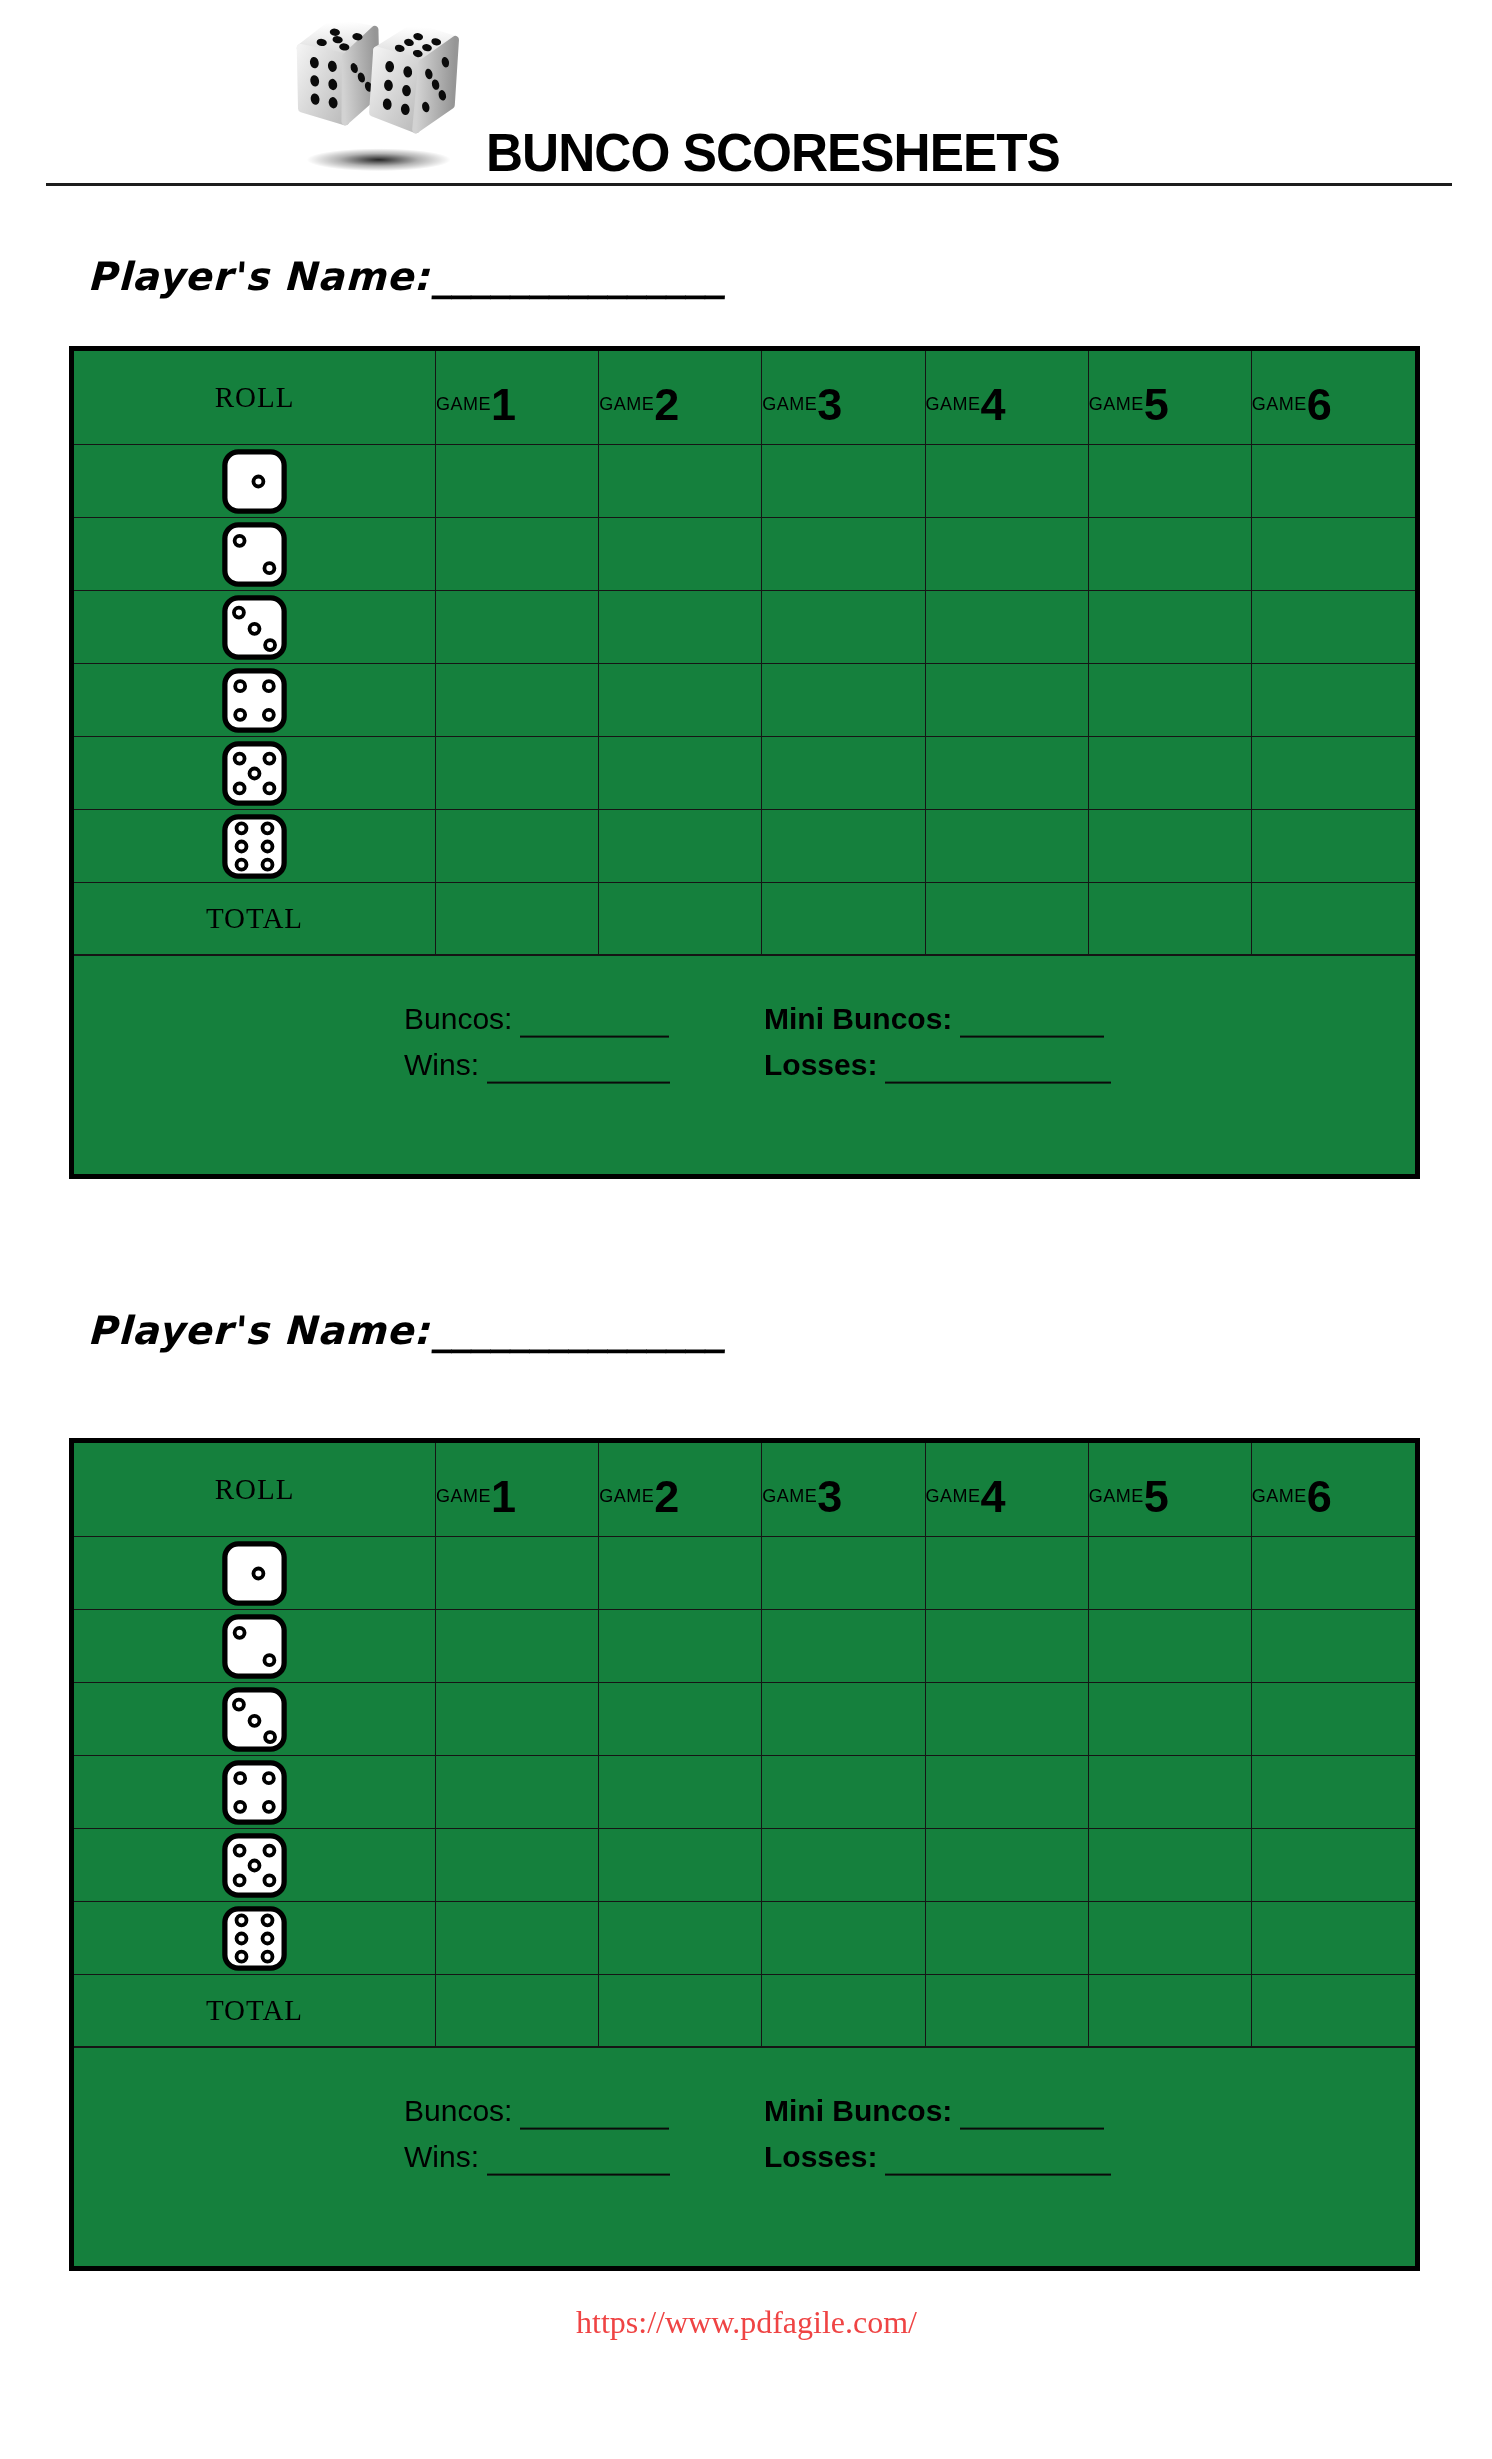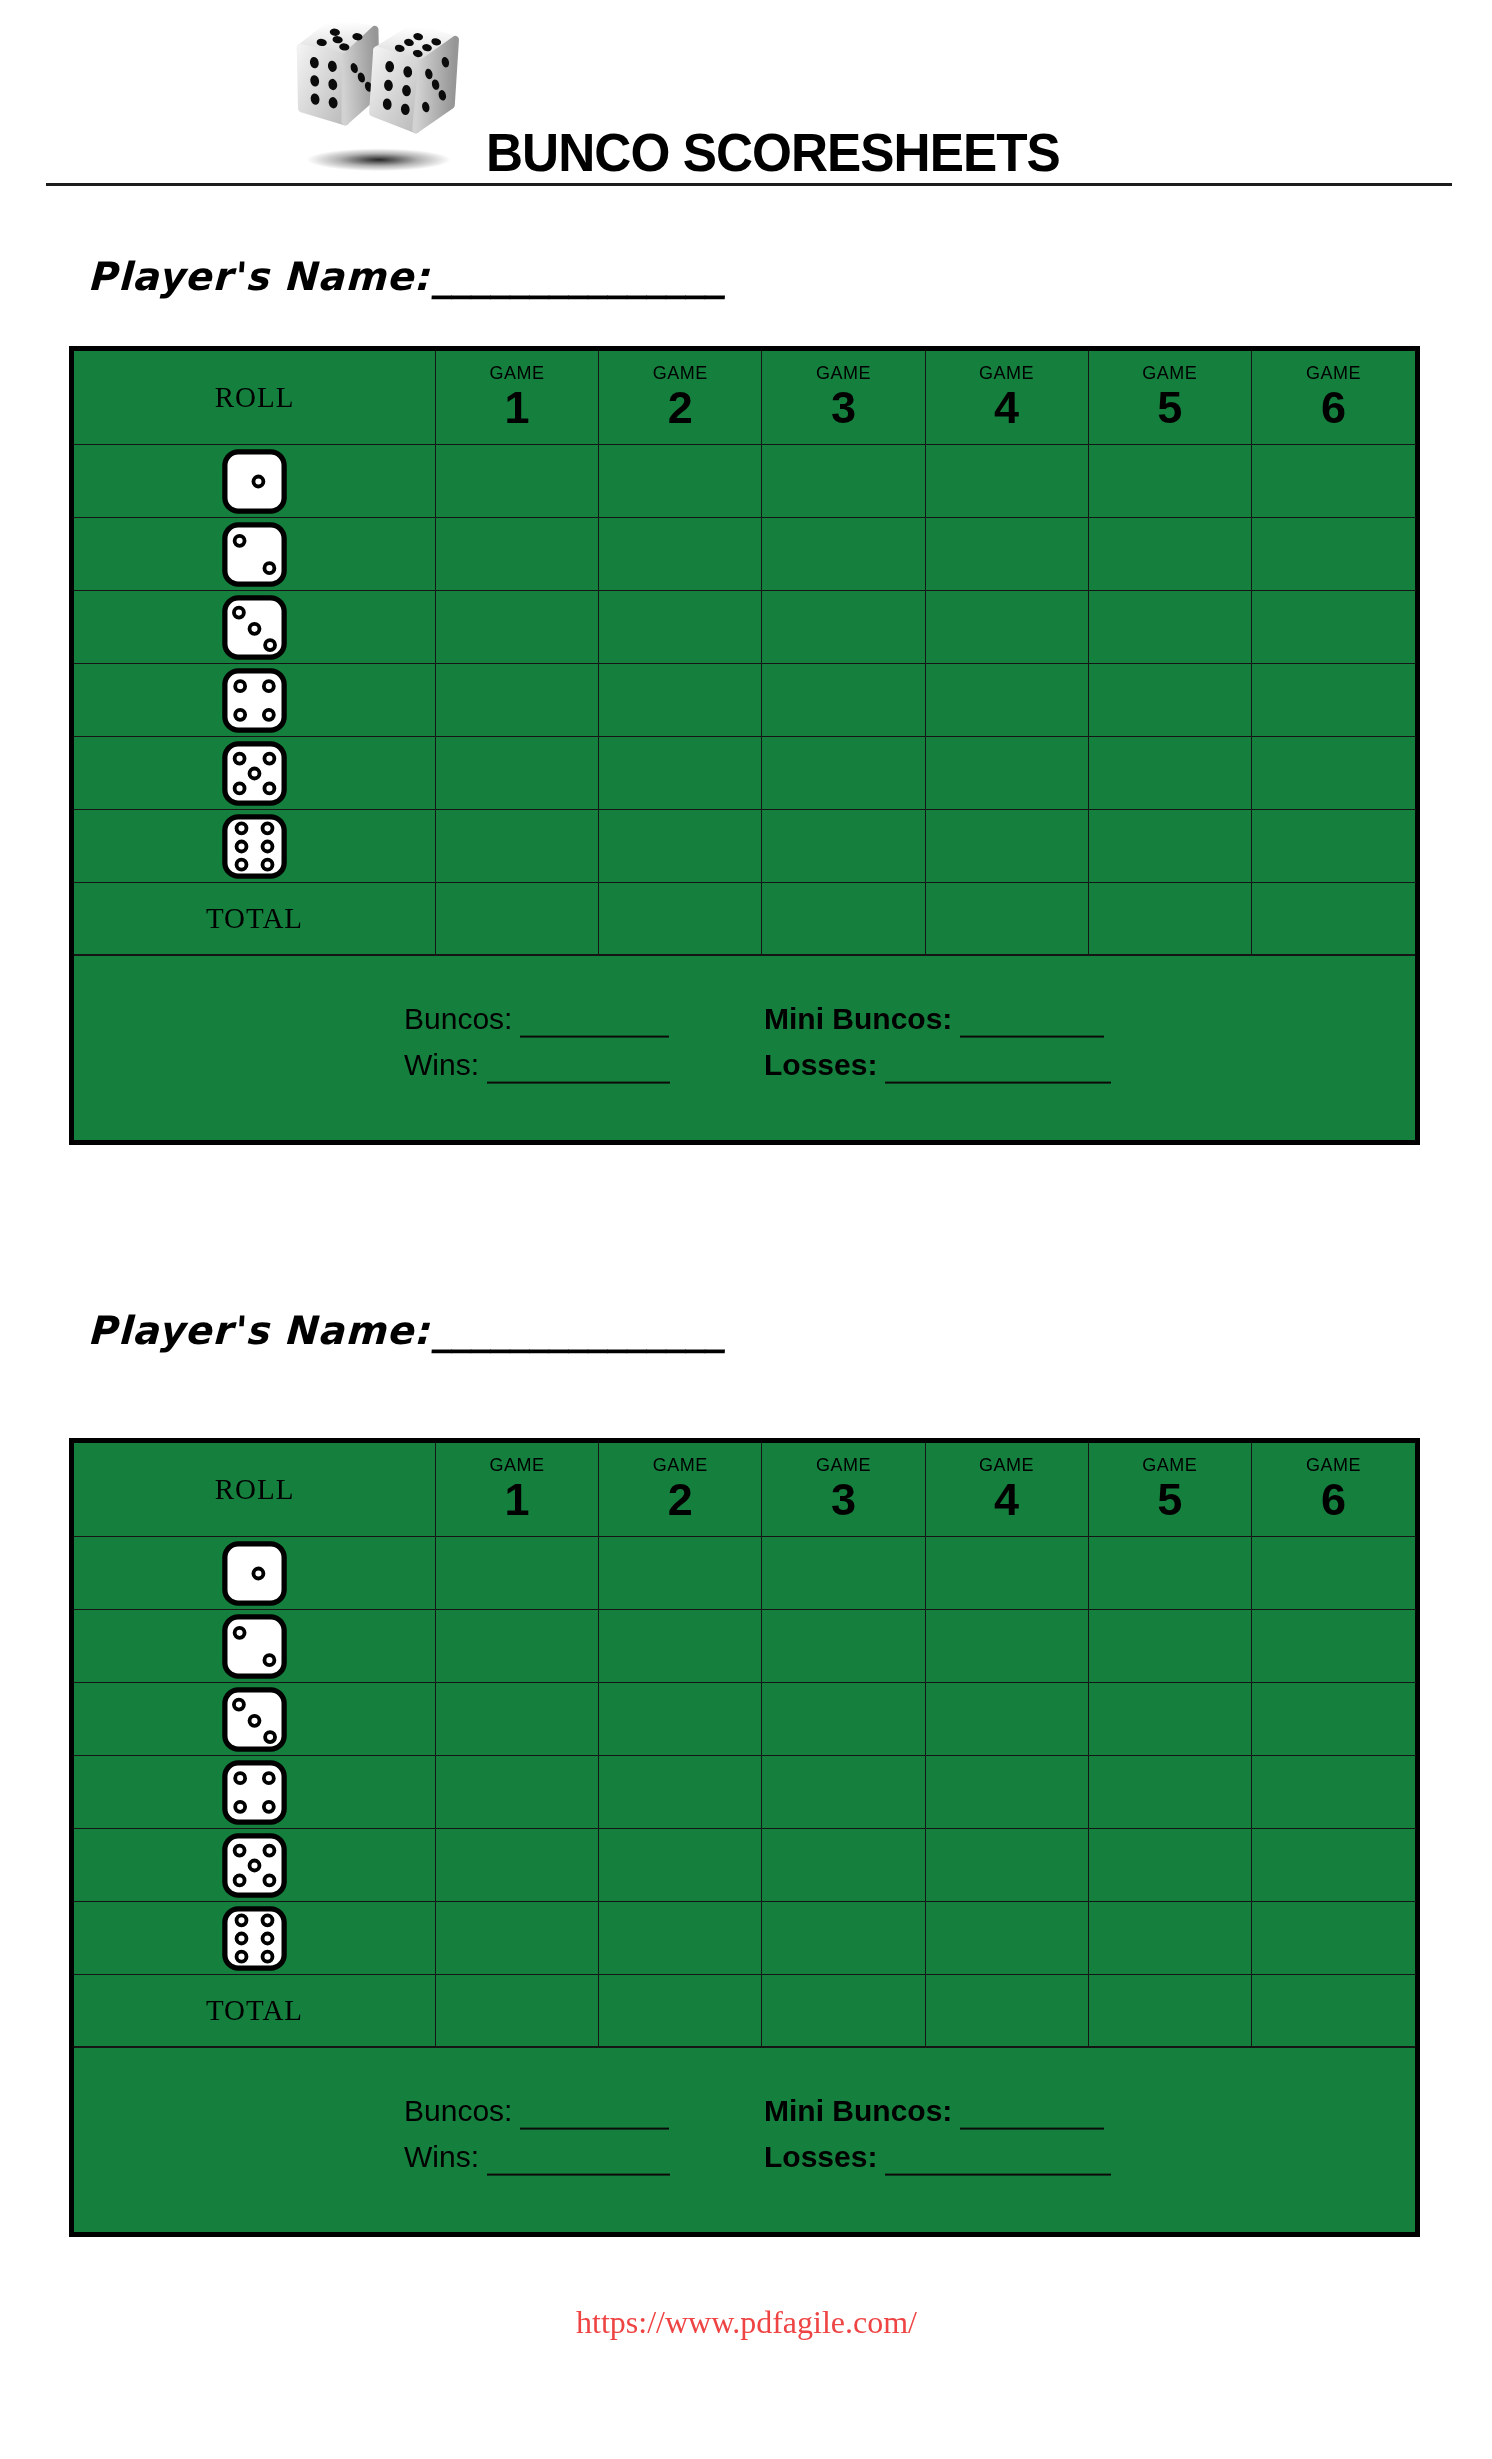--- a/index.html
+++ b/index.html
@@ -29,28 +29,28 @@
     border:5.8px solid #000;background:#15803d;}
   #table1{top:346px;}
   #table2{top:1438px;}
   .row{display:grid;grid-template-columns:362px repeat(6,1fr);}
   .thead-row{height:94px;border-bottom:1.9px solid #151515;}
   .dice-row{height:73px;border-bottom:1.9px solid #151515;}
   .total-row{height:73px;border-bottom:2.9px solid #151515;}
   .cell{border-right:1.9px solid #151515;display:flex;align-items:center;justify-content:center;}
   .cell:last-child{border-right:none;}
   .roll-head{font-family:"Liberation Serif",serif;font-size:29px;letter-spacing:1px;}
-  .game-head{flex-direction:column;justify-content:flex-start;padding-top:13.4px;}
+  .game-head{flex-direction:row;justify-content:flex-start;padding-top:13.4px;}
   .game-word{font-size:18px;letter-spacing:0.5px;line-height:1;}
   .game-num{font-size:45px;font-weight:700;line-height:1.1;margin-top:1px;}
   .die{width:65px;height:65px;display:block;}
   .total-label{font-family:"Liberation Serif",serif;font-size:29px;letter-spacing:1px;}
 
   
-  .stats-area{position:relative;height:184px;}
+  .stats-area{position:relative;height:218px;}
   .stat{position:absolute;white-space:nowrap;font-size:30px;}
   .stat-label{display:inline-block;}
   .blank{display:inline-block;border-bottom:2.9px solid #0a0a0a;height:33px;
     margin-left:7.7px;transform:translateY(8.6px);}
   .r1{top:40px;}  .r2{top:86px;}
   .c1{left:330px;} .c2{left:690px;font-weight:bold;}
   .w155{width:149px;} .w150{width:144px;} .w190{width:183px;} .w235{width:226px;}
 
   
   .footer-url{position:absolute;left:0;top:2304px;width:1493px;text-align:center;

